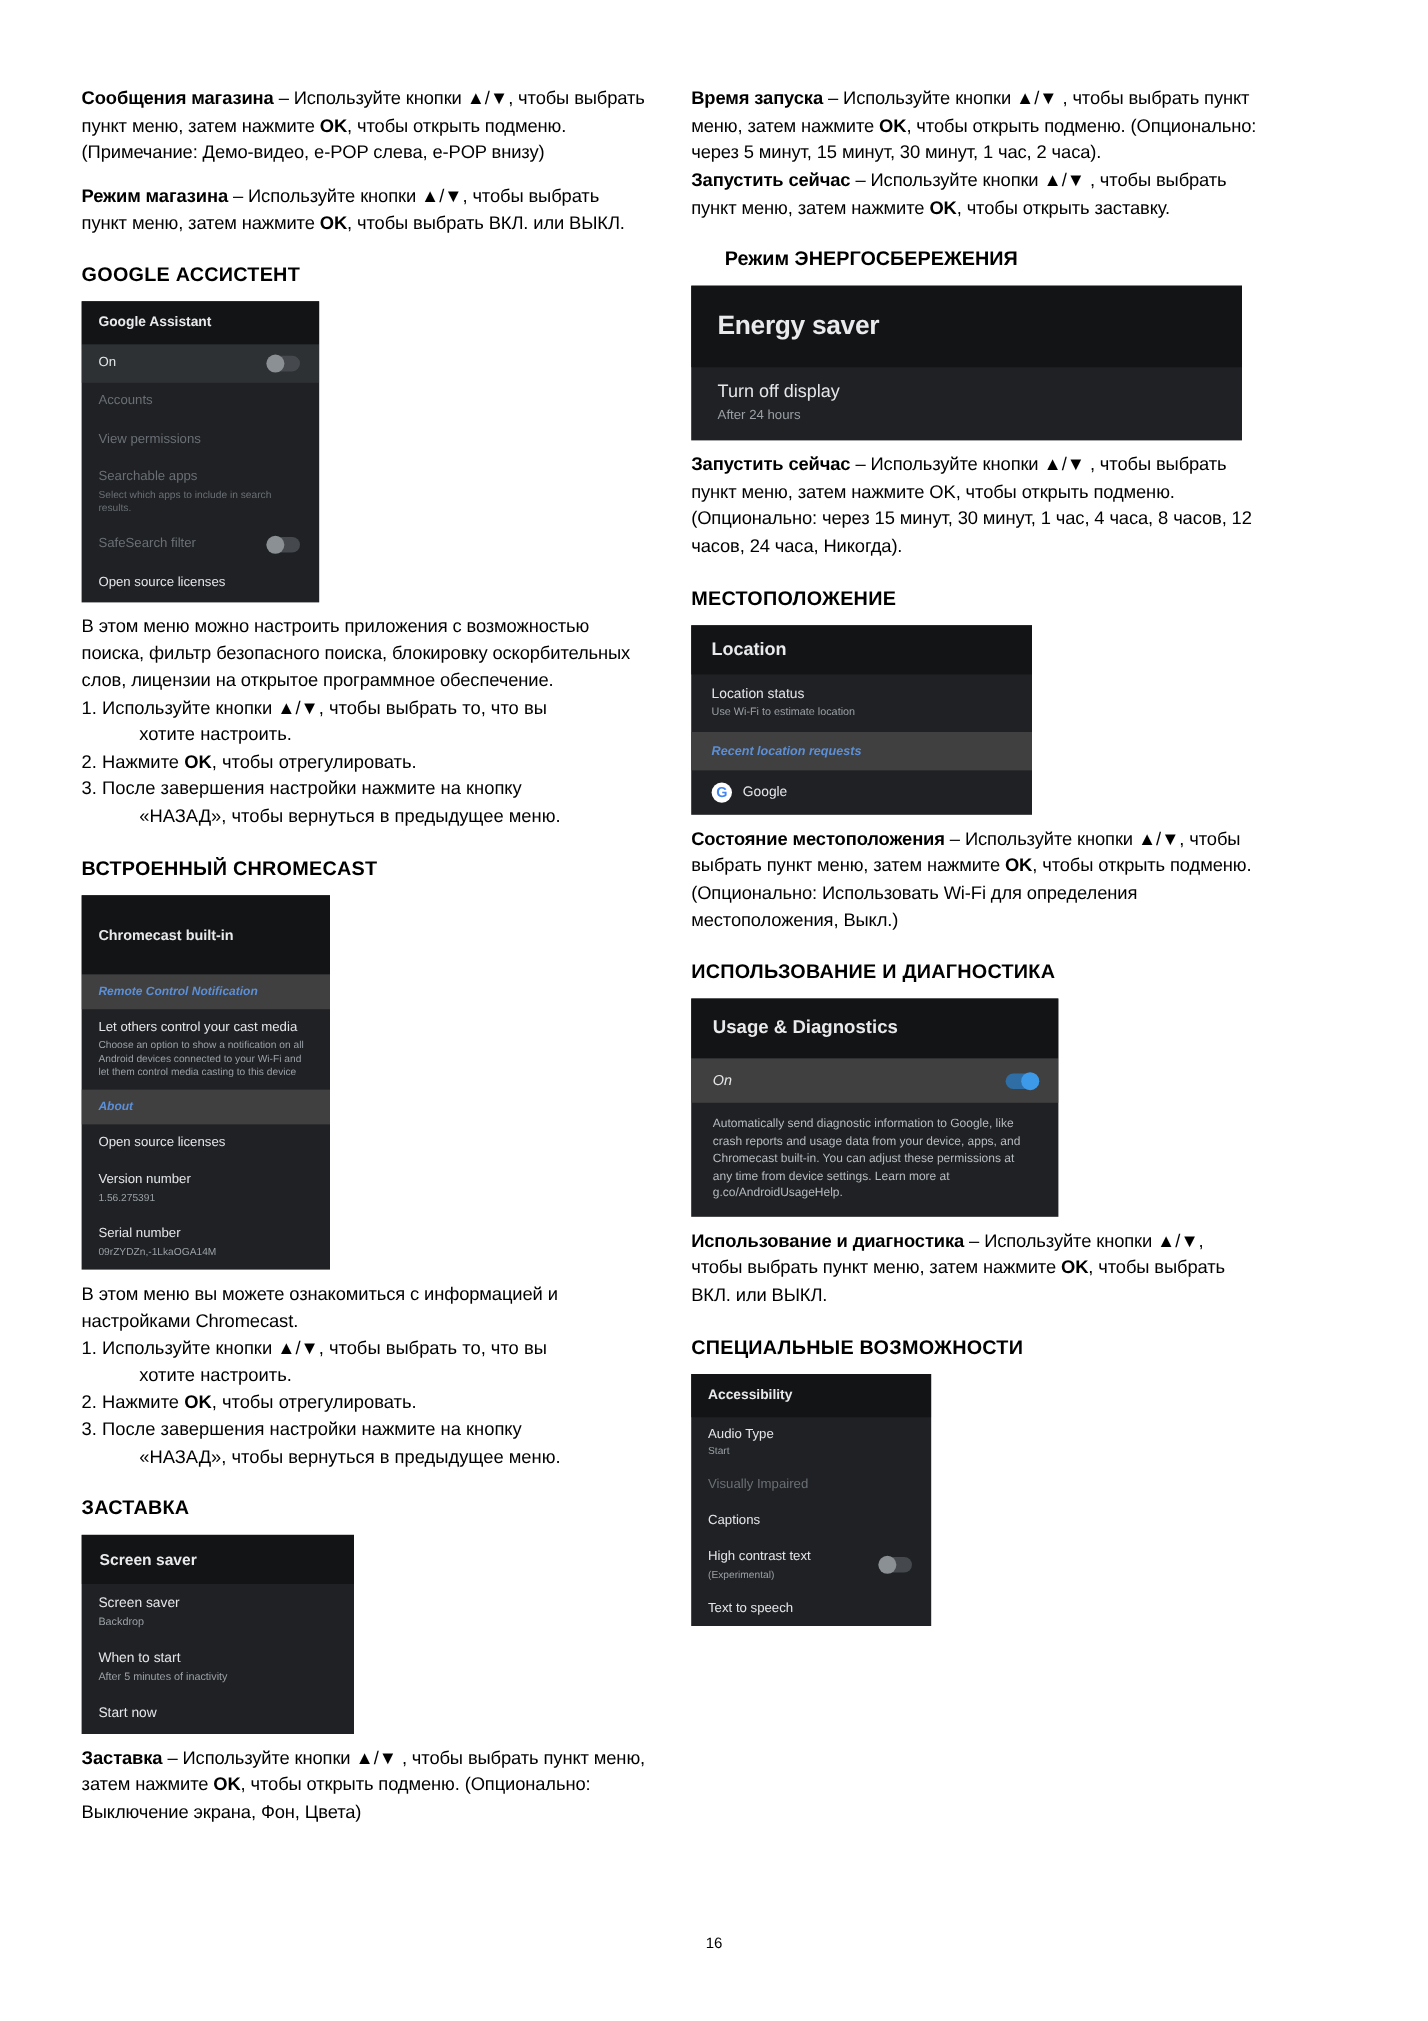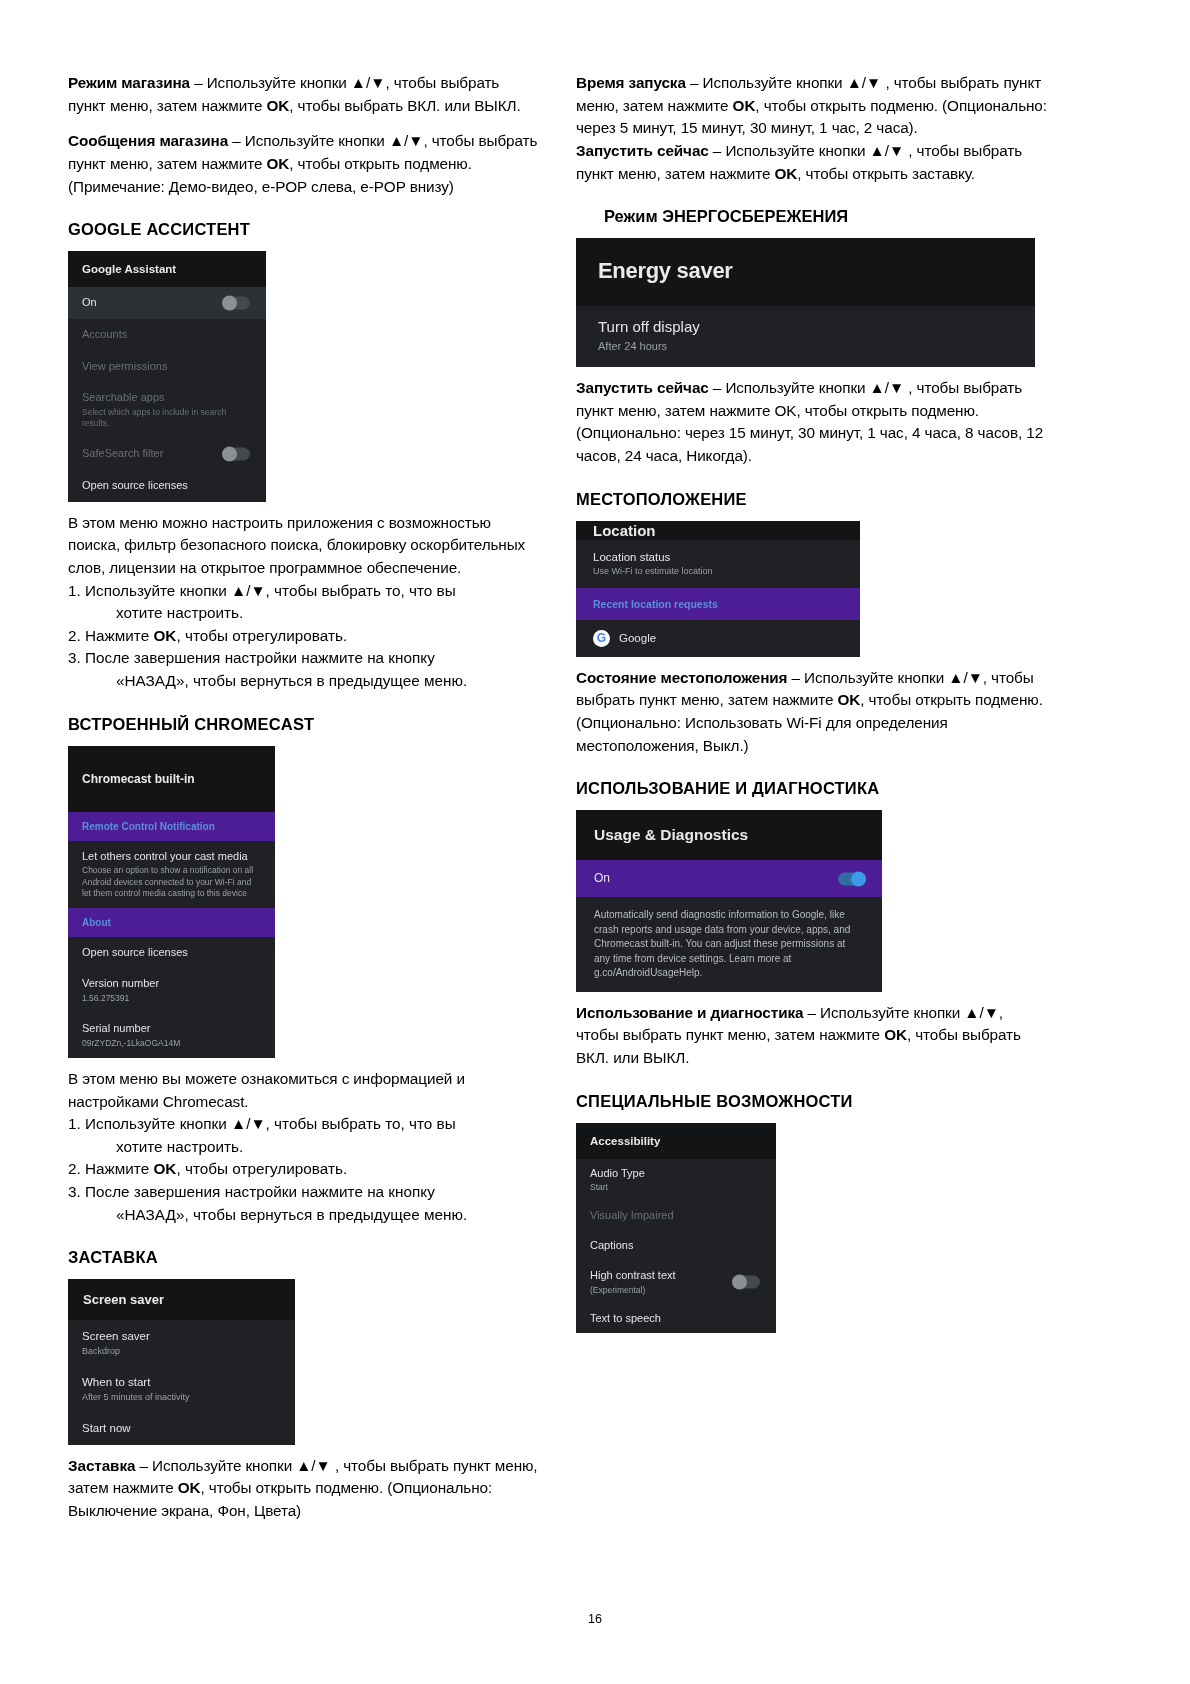--- a/index.html
+++ b/index.html
@@ -82,21 +82,21 @@
   .shot .hdr {
     background: #131416;
     padding: 11px 14px 11px 14px;
     font-weight: bold;
   }
   .shot .row {
     padding: 9px 14px;
     position: relative;
   }
   .shot .row.sel { background: #2e3134; }
-  .shot .row.alt { background: #4c1d95; }
+  .shot .row.alt { background: #404040; font-style: italic; }
   .shot .t1 { font-size: 11px; color: #e4e6e8; line-height: 1.25; }
   .shot .t2 { font-size: 8.5px; color: #9aa0a6; line-height: 1.3; margin-top: 2px; }
   .shot .dim { color: #6a7076; }
   .shot .link { color: #5c8fd6; font-weight: bold; font-size: 10px; }
   .shot .body-txt { font-size: 8.6px; color: #b7bcc1; line-height: 1.45; }
 
   .toggle {
     position: absolute;
     right: 16px;
     top: 50%;
@@ -133,21 +133,21 @@
 
   
   .shot-es { width: 459px; }
   .shot-es .hdr { font-size: 22px; padding: 20px 22px 22px 22px; letter-spacing: -0.3px; }
   .shot-es .t1 { font-size: 15px; }
   .shot-es .t2 { font-size: 11px; }
   .shot-es .row { padding: 12px 22px 14px 22px; }
 
   
   .shot-loc { width: 284px; }
-  .shot-loc .hdr { font-size: 15px; padding: 1px 17px; }
+  .shot-loc .hdr { font-size: 15px; padding: 12px 17px; }
   .shot-loc .t1 { font-size: 11.5px; }
   .shot-loc .t2 { font-size: 9px; }
   .shot-loc .link { font-size: 10.5px; }
   .shot-loc .row { padding: 10px 17px; }
   .grow {
     display: flex;
     align-items: center;
     gap: 9px;
   }
   .gicon {
@@ -184,25 +184,25 @@
 </style>
 </head>
 <body>
 
 <div class="page">
   <div class="columns">
 
     <div class="col left">
 
       <p class="body">
+        <span class="b">Сообщения магазина</span><span> – Используйте кнопки </span><span class="arrows">▲/▼</span><span>, чтобы выбрать пункт меню, затем нажмите </span><span class="b">OK</span><span>, чтобы открыть подменю. (Примечание: Демо-видео, e-POP слева, e-POP внизу)</span>
+      </p>
+
+      <p class="body">
         <span class="b">Режим магазина</span><span> – Используйте кнопки </span><span class="arrows">▲/▼</span><span>, чтобы выбрать пункт меню, затем нажмите </span><span class="b">OK</span><span>, чтобы выбрать ВКЛ. или ВЫКЛ.</span>
-      </p>
-
-      <p class="body">
-        <span class="b">Сообщения магазина</span><span> – Используйте кнопки </span><span class="arrows">▲/▼</span><span>, чтобы выбрать пункт меню, затем нажмите </span><span class="b">OK</span><span>, чтобы открыть подменю. (Примечание: Демо-видео, e-POP слева, e-POP внизу)</span>
       </p>
 
       <h2 class="section">GOOGLE АССИСТЕНТ</h2>
 
       <div class="shot shot-ga">
         <div class="hdr">Google Assistant</div>
         <div class="row sel">
           <div class="t1">On</div>
           <div class="toggle dimmed">
               <div class="knob"></div>

